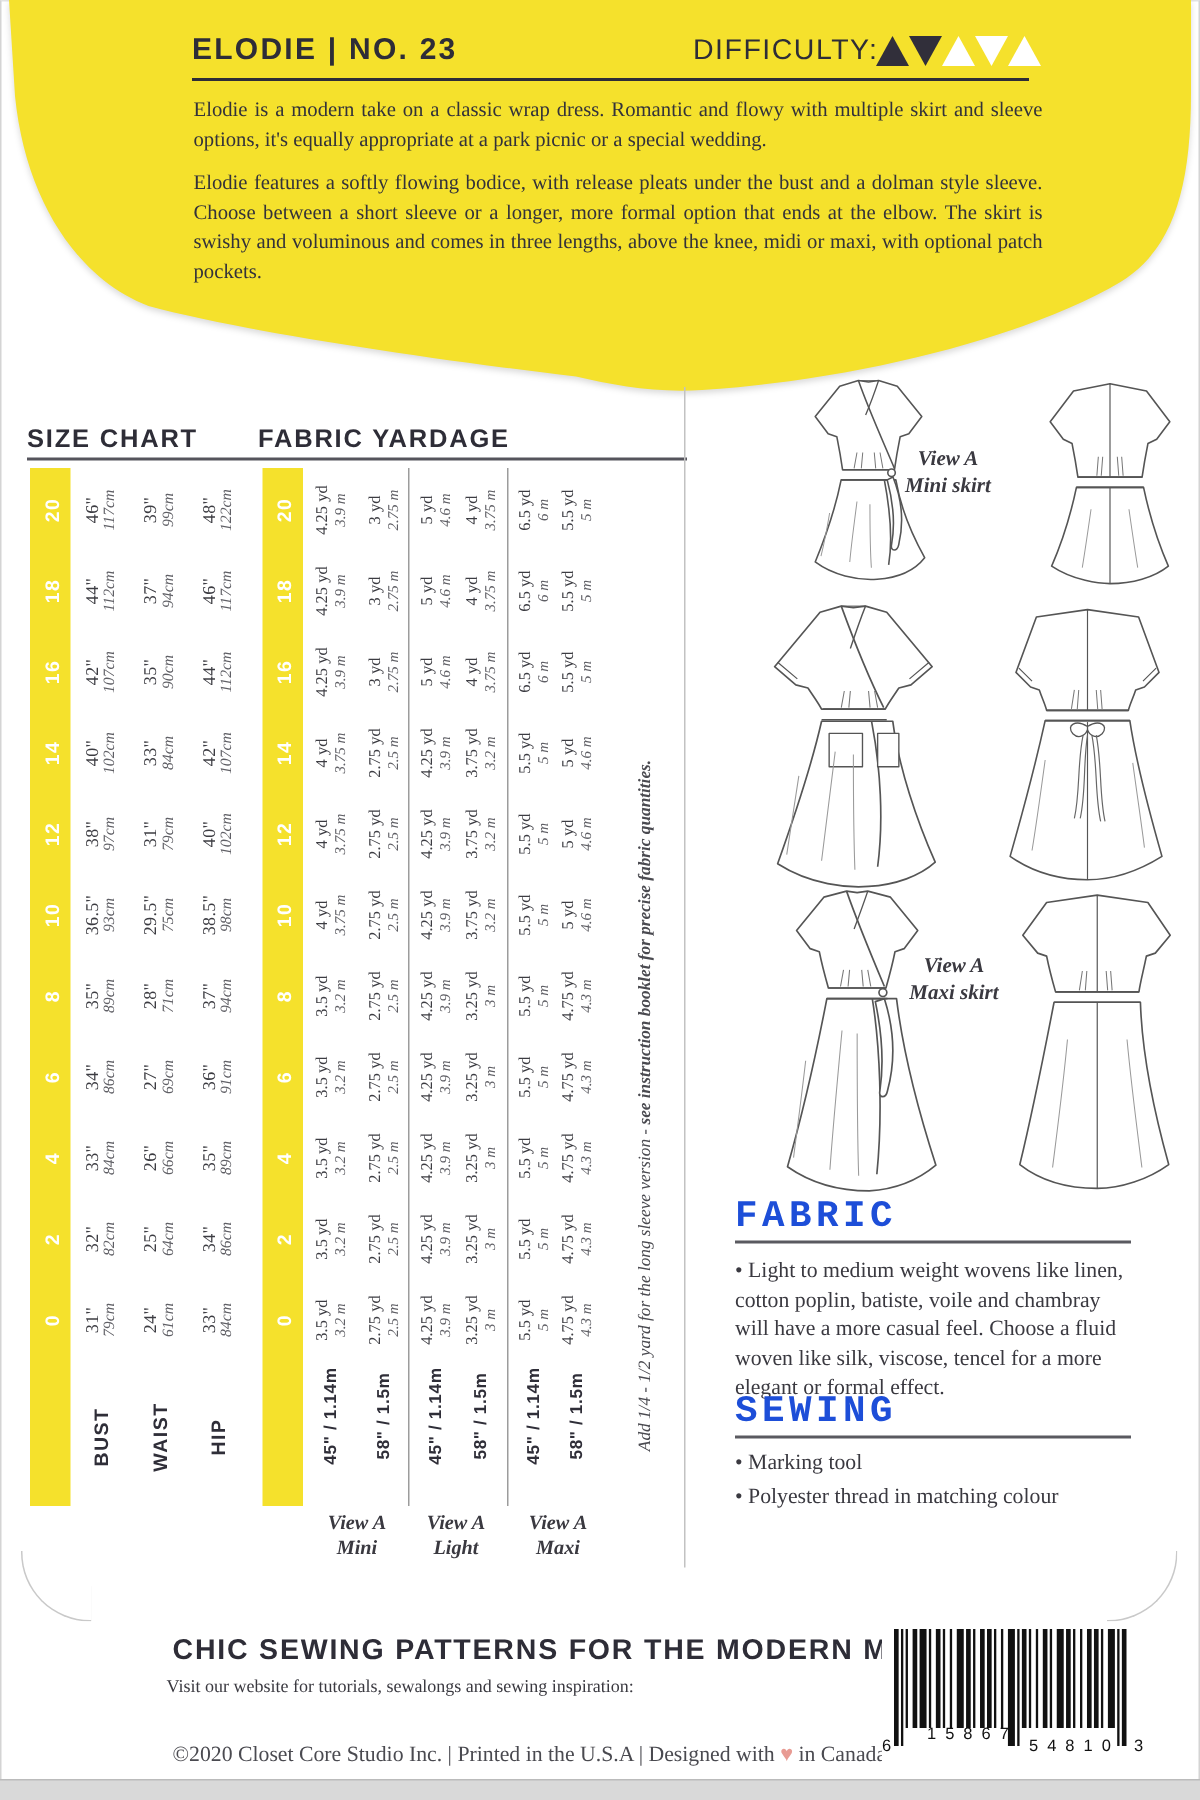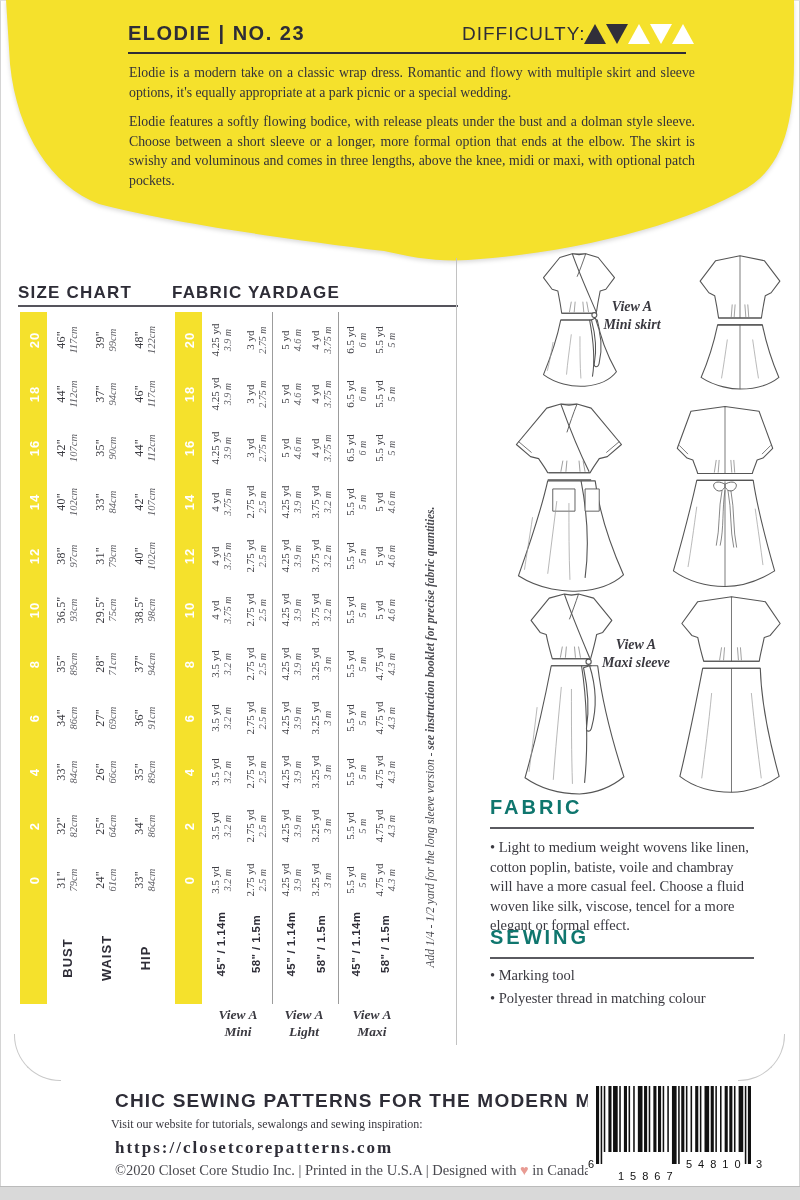--- a/index.html
+++ b/index.html
@@ -41,22 +41,22 @@
   .vdiv{position:absolute;width:1px;background:#9c9c9c;}
   .main-divider{position:absolute;left:456px;top:258px;width:1px;height:787px;background:#c2c2c2;}
   .view-label{position:absolute;width:110px;text-align:center;font-weight:bold;font-style:italic;
               font-size:13.5px;line-height:17px;color:#3a3940;}
   .yardage-note{font-style:italic;font-size:11.5px;color:#4a4a50;}
   .yardage-note b{font-weight:bold;}
   
   .illo{position:absolute;}
   .illo-label{position:absolute;width:120px;text-align:center;font-weight:bold;font-style:italic;
               font-size:14px;line-height:18px;color:#3a3940;}
-  .sec-head{position:absolute;left:490px;font-family:Liberation Sans, sans-serif;font-weight:bold;
-            font-size:20px;letter-spacing:3px;color:#0f766e;}
+  .sec-head{position:absolute;left:490px;font-family:Liberation Mono, monospace;font-weight:bold;
+            font-size:25px;letter-spacing:3px;color:#1d4ed8;}
   .sec-rule{position:absolute;left:490px;width:264px;height:2px;background:#5a5a60;}
   .sec-text{position:absolute;left:490px;width:267px;font-size:14.5px;line-height:19.5px;color:#3a3940;}
   .notion-item{margin:0 0 3px 0;}
   
   .arc{position:absolute;width:46px;height:46px;border:0 solid #c9c9c9;}
   .arc-left{left:14px;top:1034px;border-left-width:1px;border-bottom-width:1px;border-bottom-left-radius:46px;}
   .arc-right{left:738px;top:1034px;border-right-width:1px;border-bottom-width:1px;border-bottom-right-radius:46px;}
   
   .foot-tagline{position:absolute;left:115px;top:1090px;font-family:"Liberation Sans",sans-serif;
                 font-weight:bold;font-size:19px;letter-spacing:1.2px;color:#2e2d37;}
@@ -685,40 +685,39 @@
     <path d="M34,12 L18,34 L28,46 L34,48 C36,58 38,65 40,72 L96,72 C97,65 99,58 101,48 L107,46 L117,34 L102,12 L68,7 Z"></path>
     <path d="M68,7 L68,72" fill="none" stroke-width=".8"></path>
     <path d="M58,58 L56,71 M61,58 L60,71 M74,58 L75,71 M77,58 L78,71" stroke="#777" stroke-width=".7" fill="none"></path>
     <path d="M39,79 C33,110 24,155 16,188 C34,202 54,204 68,204 C84,204 102,198 116,188 C106,152 98,112 97,79 Z"></path>
     <path d="M40,72 L96,72 M39,79 L97,79" fill="none"></path>
     <path d="M68,79 L68,204" fill="none" stroke-width=".8"></path>
     <path d="M48,104 C45,136 41,166 38,190 M88,104 C91,136 95,166 98,190" stroke="#9a9a9a" stroke-width=".7" fill="none"></path>
   </svg>
   <div class="illo-label" style="left:576px;top:636px;">
     <div>View A</div>
-      <div>Maxi sleeve</div>
+      <div>Maxi skirt</div>
   </div>
 
   <div class="sec-head" style="top:796px;">FABRIC</div>
   <div class="sec-rule" style="top:827px;"></div>
   <div class="sec-text" style="top:838px;">•  Light to medium weight wovens like linen, cotton poplin, batiste, voile and chambray will have a more casual feel. Choose a fluid woven like silk, viscose, tencel for a more elegant or formal effect.</div>
 
   <div class="sec-head" style="top:926px;">SEWING</div>
   <div class="sec-rule" style="top:957px;"></div>
   <div class="sec-text" style="top:966px;">
     <div class="notion-item">•  Marking tool</div>
     <div class="notion-item">•  Polyester thread in matching colour</div>
   </div>
 
   <div class="arc arc-left"></div>
   <div class="arc arc-right"></div>
 
   <div class="foot-tagline">CHIC SEWING PATTERNS FOR THE MODERN MAKER.</div>
   <div class="foot-visit">Visit our website for tutorials, sewalongs and sewing inspiration:</div>
-  <div class="foot-url">https://closetcorepatterns.com</div>
   <div class="foot-copy"><span>©2020 Closet Core Studio Inc. | Printed in the U.S.A | Designed with </span><span class="heart">♥</span><span> in Canada</span></div>
 
   <div class="barcode">
     <svg id="bc-svg" width="176" height="82">
         <rect x="8" y="0" width="3.1" height="78" fill="#111"></rect>
         <rect x="12.65" y="0" width="1.55" height="78" fill="#111"></rect>
         <rect x="15.75" y="0" width="1.55" height="66" fill="#111"></rect>
         <rect x="20.4" y="0" width="3.1" height="66" fill="#111"></rect>
         <rect x="25.049999999999997" y="0" width="4.65" height="66" fill="#111"></rect>
         <rect x="31.249999999999996" y="0" width="1.55" height="66" fill="#111"></rect>
@@ -744,17 +743,17 @@
         <rect x="127.35000000000005" y="0" width="1.55" height="66" fill="#111"></rect>
         <rect x="132.00000000000006" y="0" width="1.55" height="66" fill="#111"></rect>
         <rect x="136.65000000000006" y="0" width="3.1" height="66" fill="#111"></rect>
         <rect x="141.30000000000007" y="0" width="3.1" height="66" fill="#111"></rect>
         <rect x="145.95000000000007" y="0" width="1.55" height="66" fill="#111"></rect>
         <rect x="150.60000000000008" y="0" width="4.65" height="66" fill="#111"></rect>
         <rect x="156.80000000000007" y="0" width="1.55" height="78" fill="#111"></rect>
         <rect x="159.90000000000006" y="0" width="3.1" height="78" fill="#111"></rect>
       </svg>
     <span class="bc-digit" style="left:0px;top:72px;">6</span>
-    <span class="bc-digit" style="left:30px;top:84px;letter-spacing:6px;">15867</span>
+    <span class="bc-digit" style="left:30px;top:64px;letter-spacing:6px;">15867</span>
     <span class="bc-digit" style="left:98px;top:72px;letter-spacing:6px;">54810</span>
     <span class="bc-digit" style="left:168px;top:72px;">3</span>
   </div>
 </div>
 
 </body></html>

